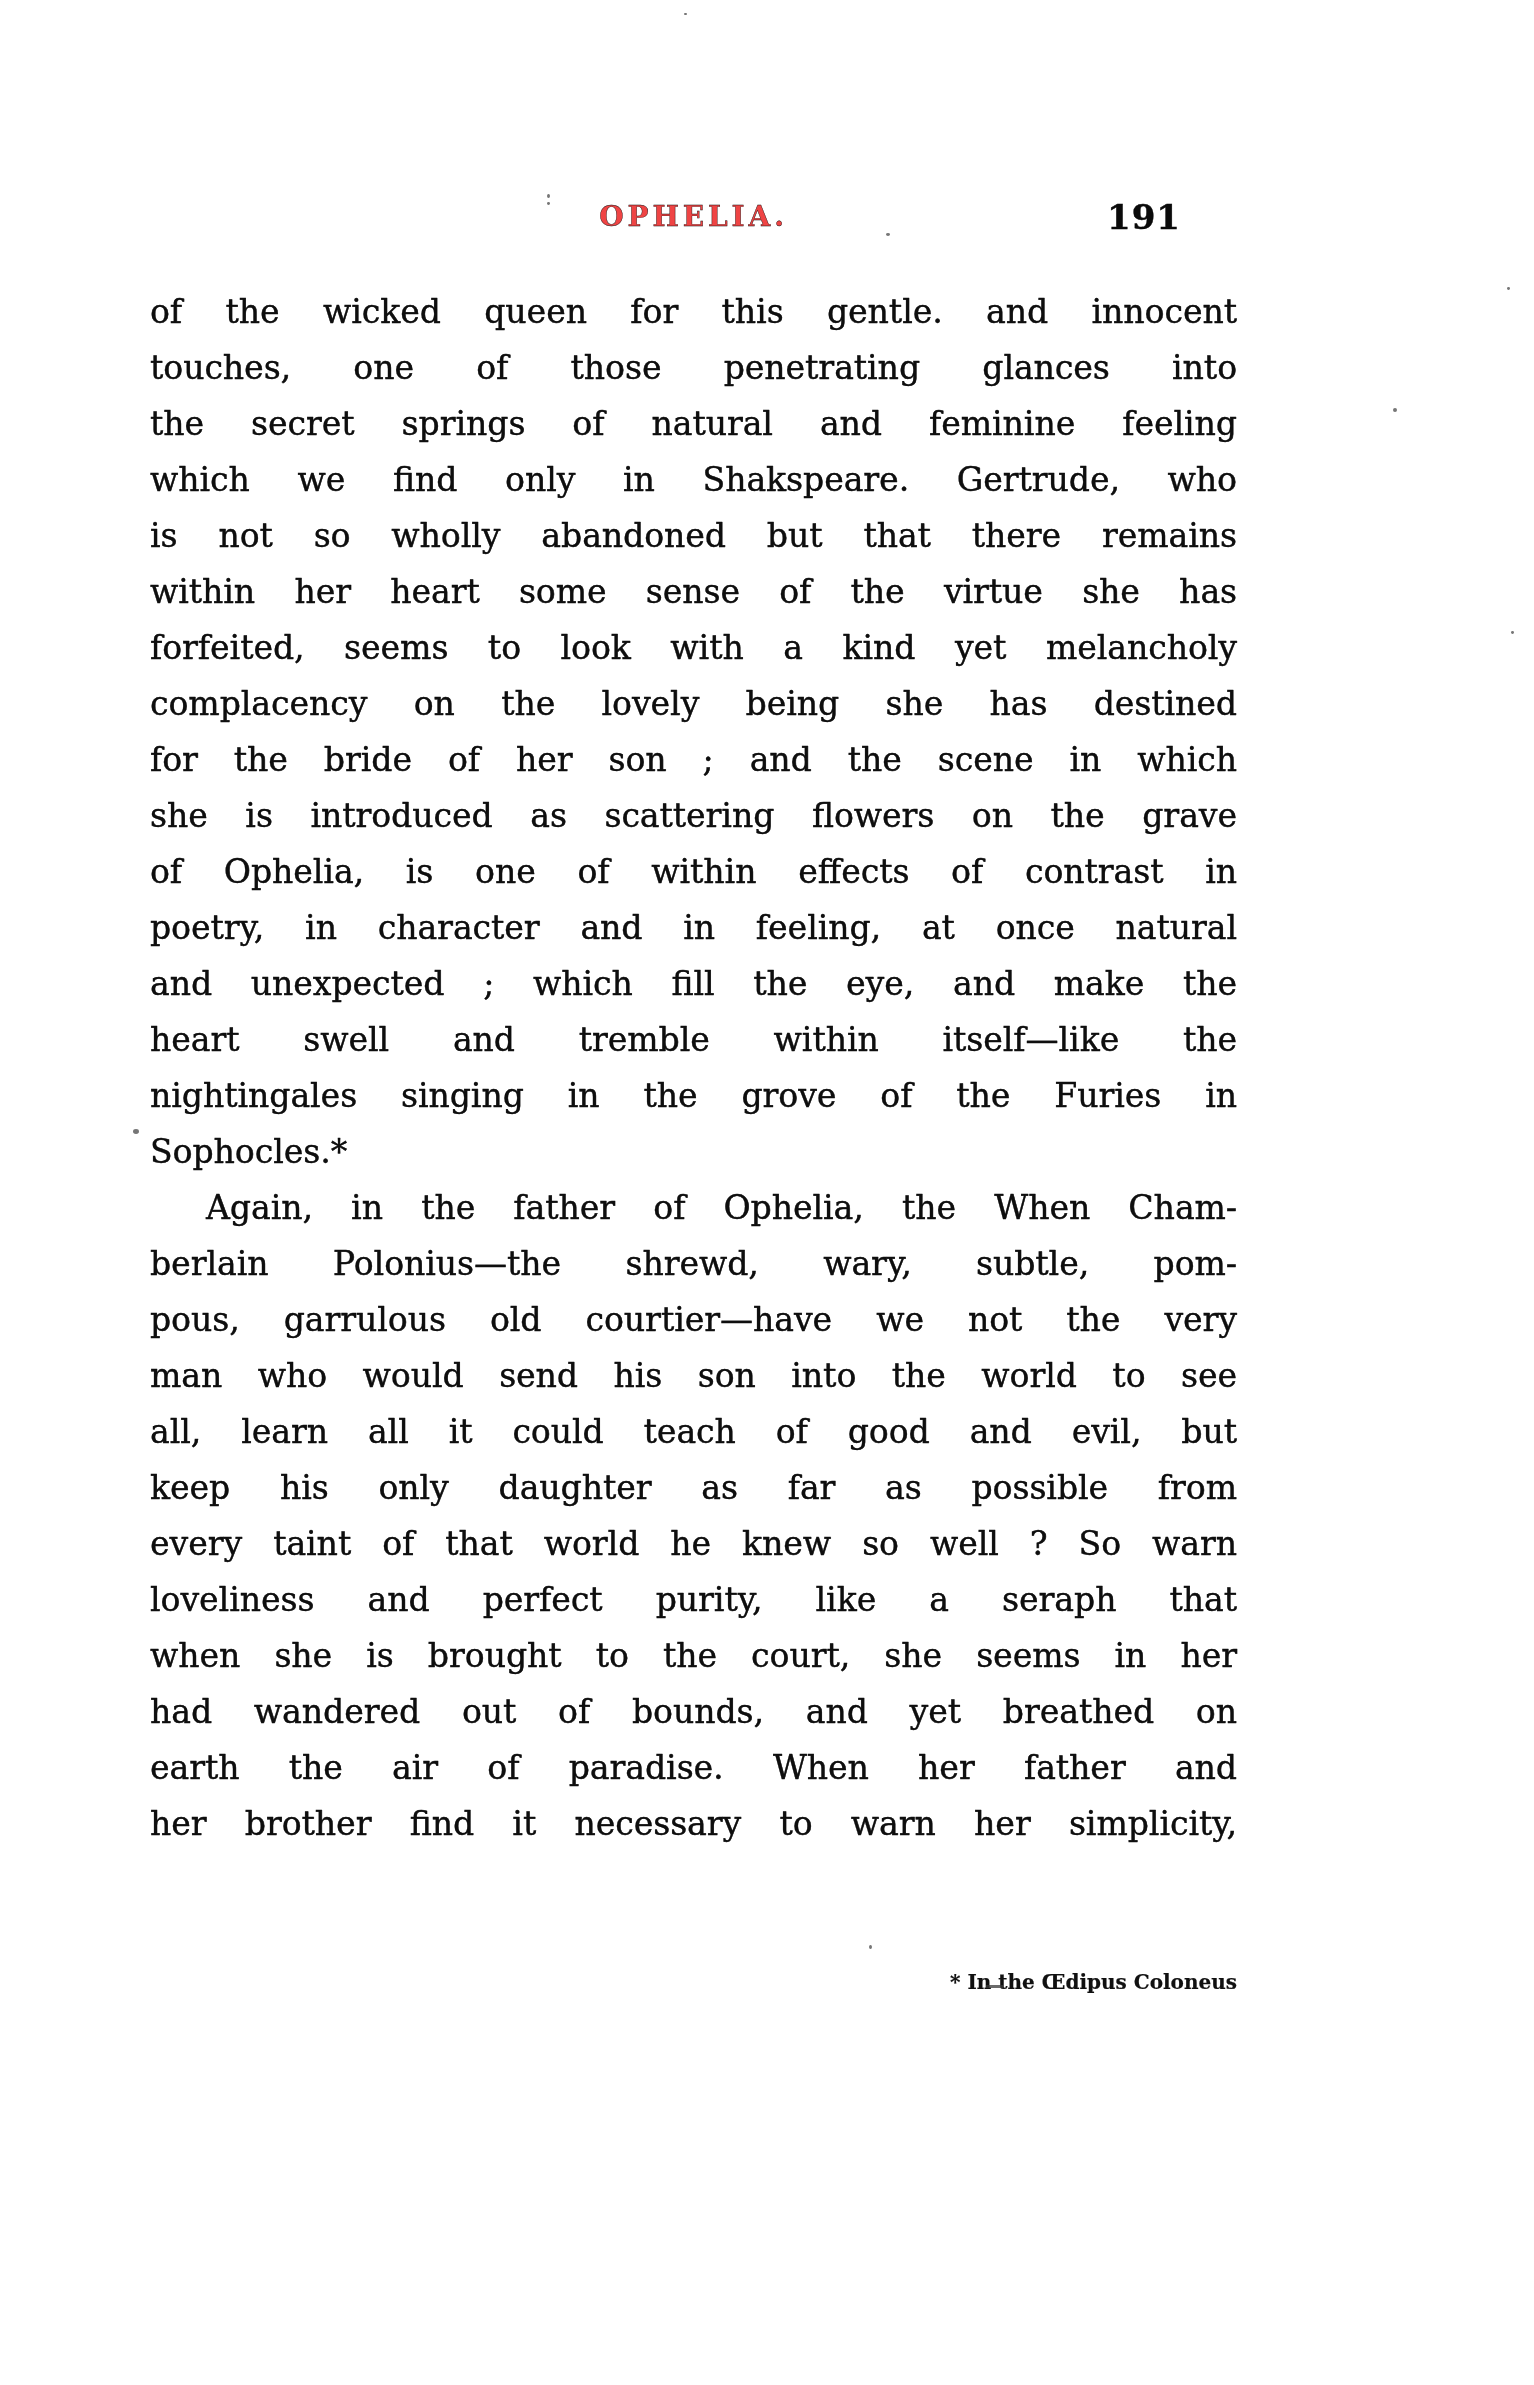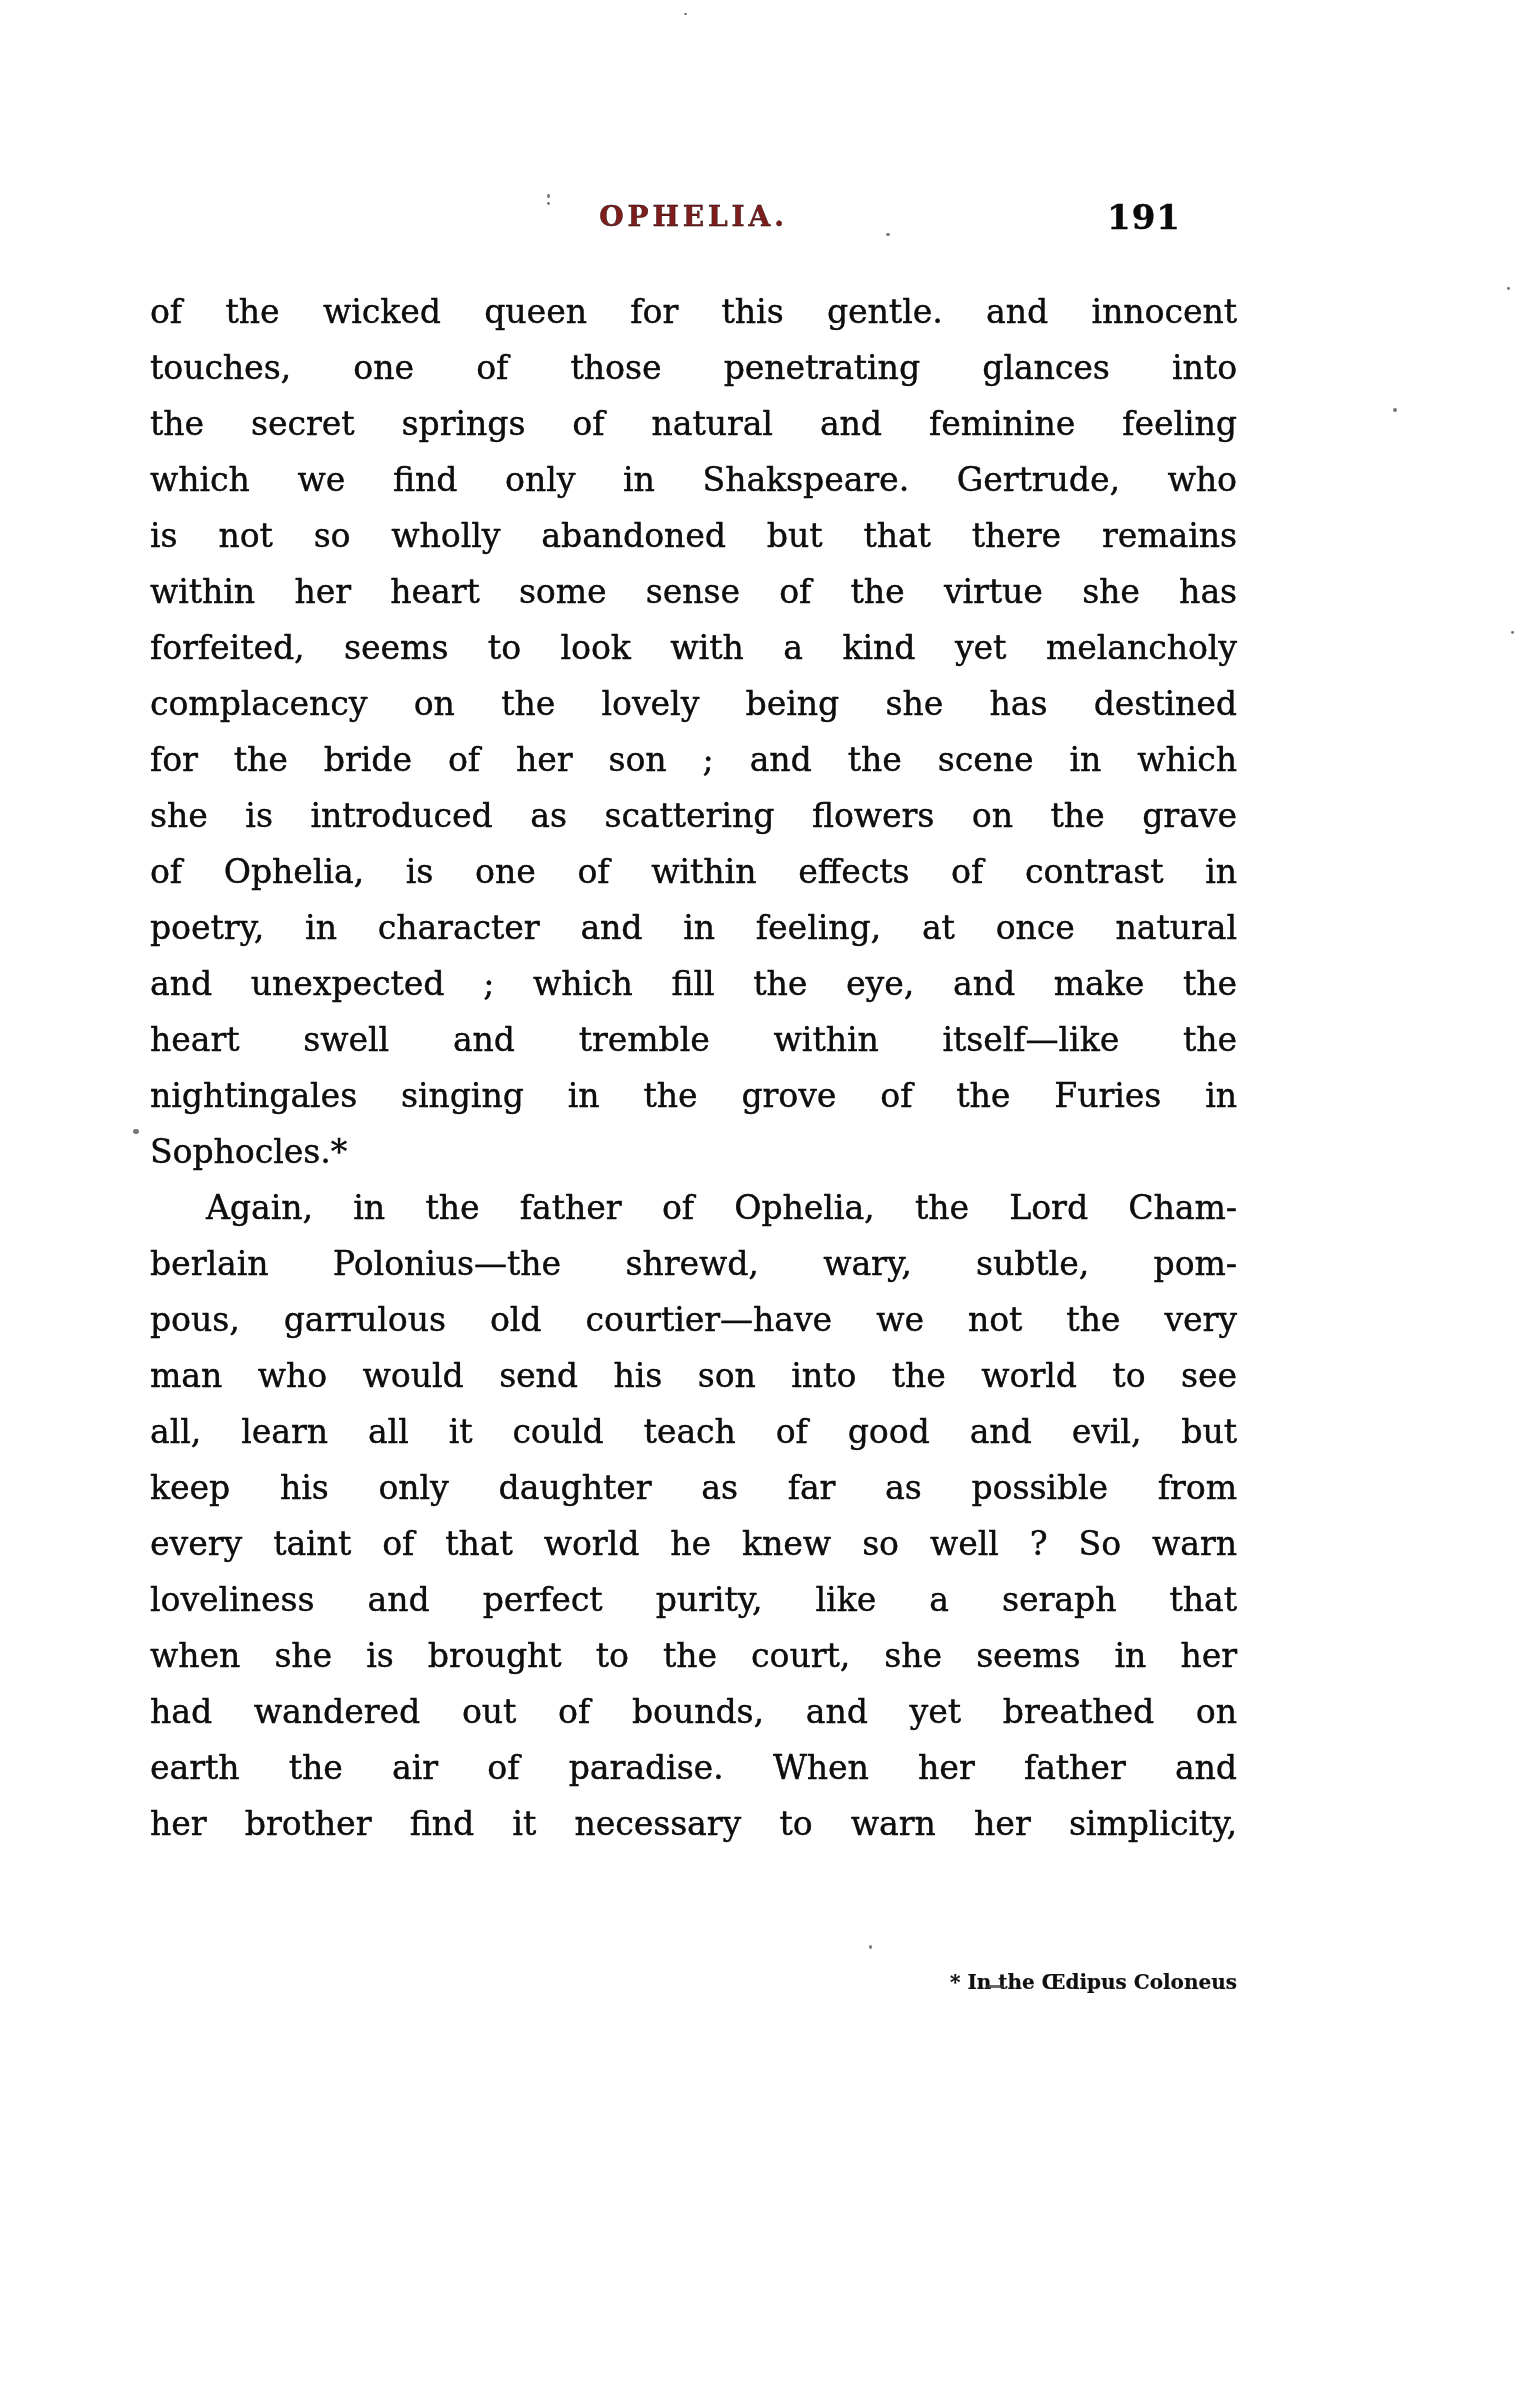--- a/index.html
+++ b/index.html
@@ -20,21 +20,21 @@
   
   .running-title {
     position: absolute;
     left: 150px;
     top: 200px;
     width: 1087px;
     text-align: center;
     font-size: 28px;
     font-weight: 700;
     letter-spacing: 3.9px;
-    color: #7f1d1d;
+    color: #ef4444;
     -webkit-text-stroke: 0.4px #0a0a0a;
   }
   .page-number {
     position: absolute;
     left: 1107px;
     top: 197px;
     font-size: 34px;
     font-weight: 700;
     letter-spacing: 1px;
     color: #0a0a0a;
@@ -112,21 +112,21 @@
       <div class="line justify">forfeited, seems to look with a kind yet melancholy</div>
       <div class="line justify">complacency on the lovely being she has destined</div>
       <div class="line justify">for the bride of her son ; and the scene in which</div>
       <div class="line justify">she is introduced as scattering flowers on the grave</div>
       <div class="line justify">of Ophelia, is one of within effects of contrast in</div>
       <div class="line justify">poetry, in character and in feeling, at once natural</div>
       <div class="line justify">and unexpected ; which fill the eye, and make the</div>
       <div class="line justify">heart swell and tremble within itself—like the</div>
       <div class="line justify">nightingales singing in the grove of the Furies in</div>
       <div class="line">Sophocles.*</div>
-      <div class="line justify indent">Again, in the father of Ophelia, the Lord Cham-</div>
+      <div class="line justify indent">Again, in the father of Ophelia, the When Cham-</div>
       <div class="line justify">berlain Polonius—the shrewd, wary, subtle, pom-</div>
       <div class="line justify">pous, garrulous old courtier—have we not the very</div>
       <div class="line justify">man who would send his son into the world to see</div>
       <div class="line justify">all, learn all it could teach of good and evil, but</div>
       <div class="line justify">keep his only daughter as far as possible from</div>
       <div class="line justify">every taint of that world he knew so well ?  So warn</div>
       <div class="line justify">loveliness and perfect purity, like a seraph that</div>
       <div class="line justify">when she is brought to the court, she seems in her</div>
       <div class="line justify">had wandered out of bounds, and yet breathed on</div>
       <div class="line justify">earth the air of paradise.  When her father and</div>

